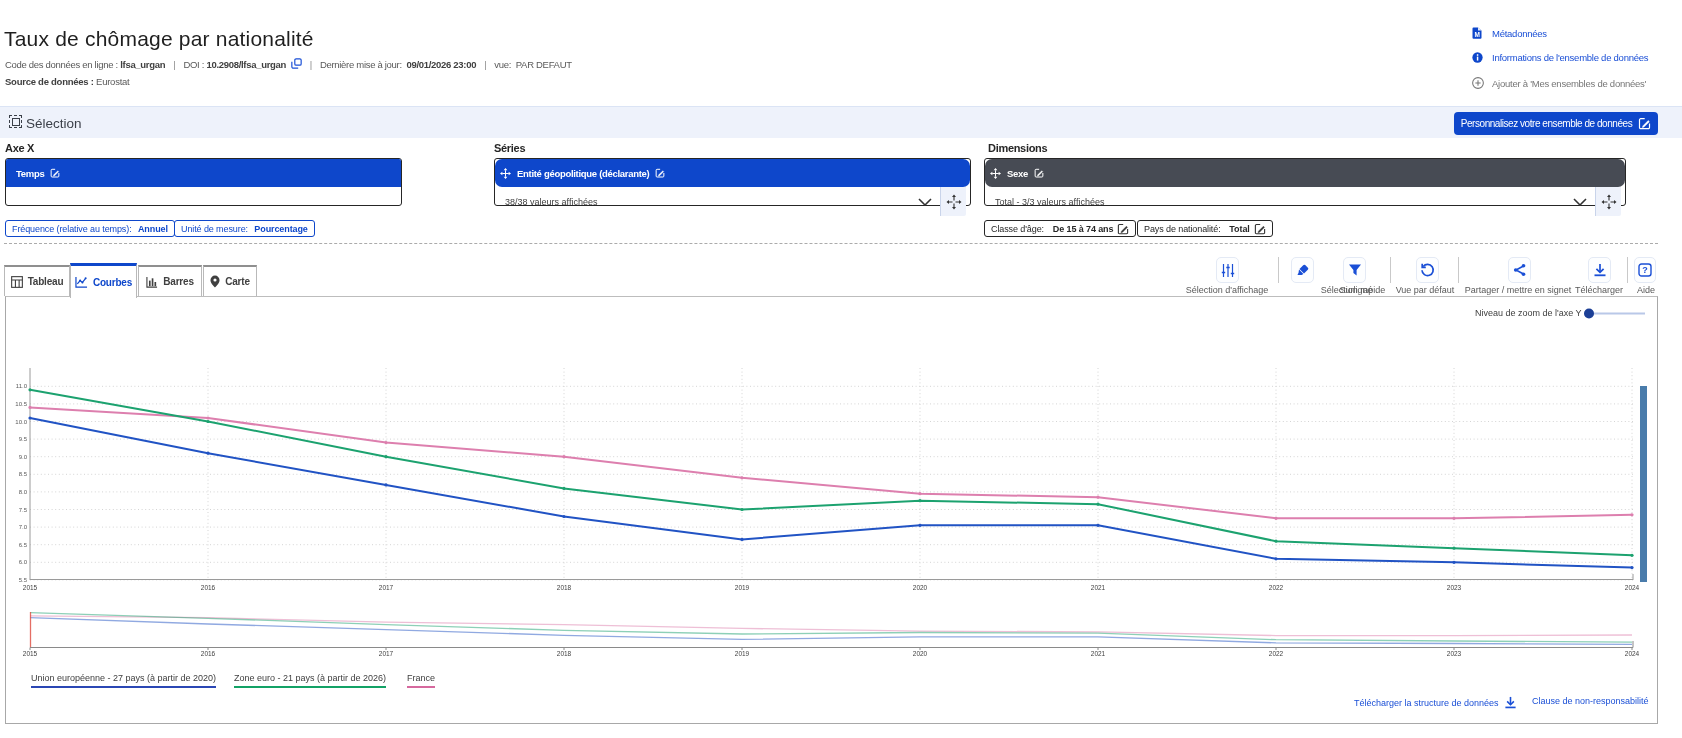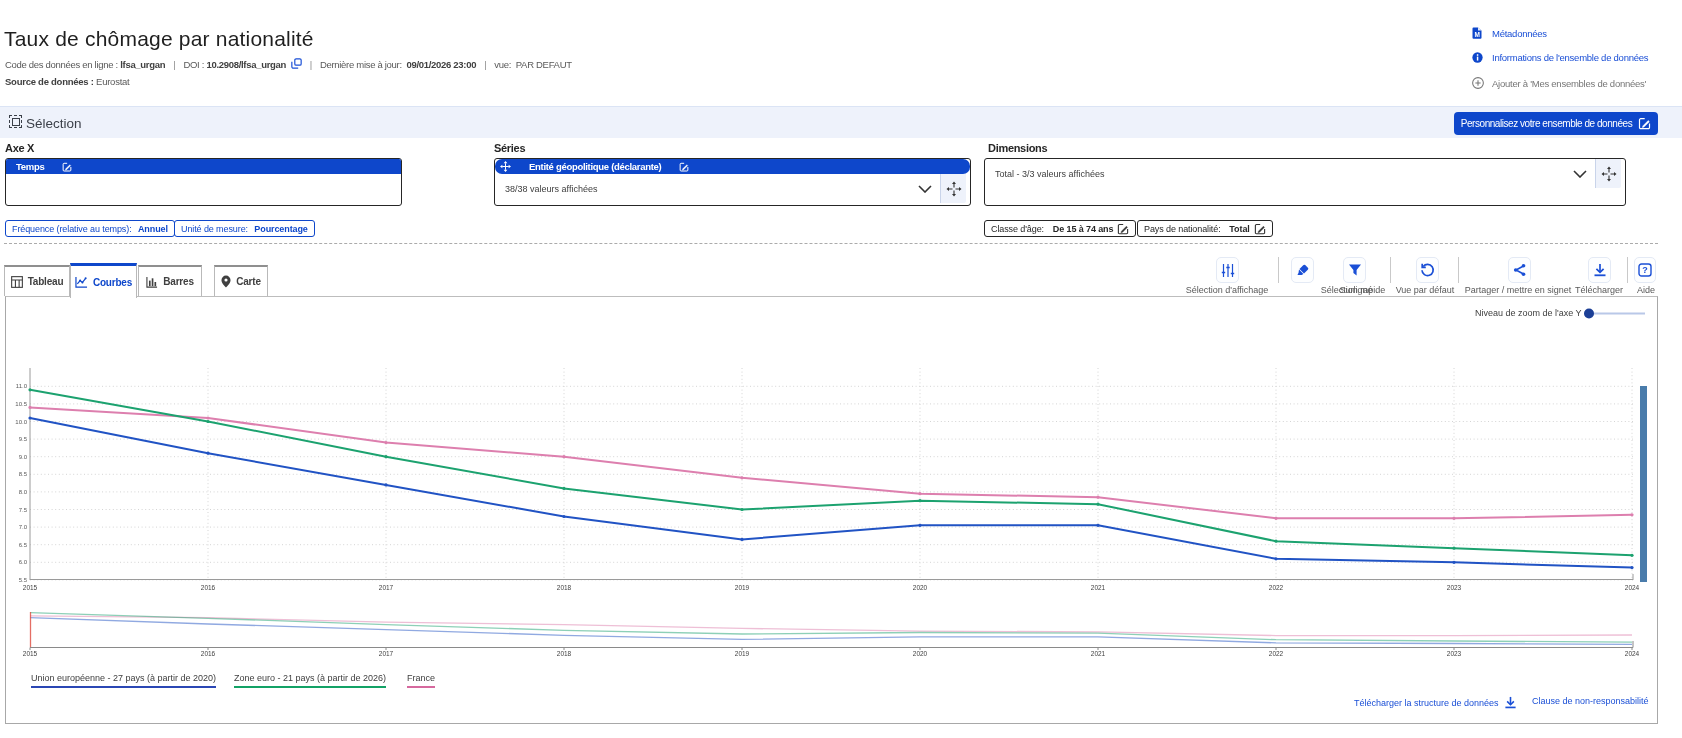--- a/index.html
+++ b/index.html
@@ -14,21 +14,21 @@
   .toplink { position:absolute; left:1472px; font-size:9.5px; letter-spacing:-0.25px; color:#1a4fd6; display:flex; align-items:center; white-space:nowrap; }
   .toplink .ic { width:20px; display:flex; justify-content:flex-start; }
   .toplink.gray { color:#767676; }
   .selbar { position:absolute; left:0; top:82px; width:1682px; height:32px; background:#eef2fb; border-top:1px solid #dbe4f5; }
   .seltitle { position:absolute; left:26px; top:92px; font-size:13.5px; letter-spacing:0; color:#3a3f48; }
   .selicon { position:absolute; left:9px; top:91px; width:13px; height:13px; border:1.5px dashed #3a3f48; }
   .selicon::after { content:""; position:absolute; left:1.5px; top:1.5px; width:6px; height:6px; border:1.5px solid #3a3f48; }
   .persbtn { position:absolute; left:1454px; top:88px; width:204px; height:23px; background:#0e47cb; border-radius:4px; color:#fff; font-size:10px; letter-spacing:-0.45px; white-space:nowrap; display:flex; align-items:center; justify-content:center; gap:6px; }
   .collabel { position:absolute; top:118px; font-size:11px; letter-spacing:-0.3px; font-weight:bold; color:#262626; }
   .selbox { position:absolute; top:134px; border:1px solid #262626; border-radius:3px; background:#fff; height:48px; }
-  .selbox .hdr { height:15px; display:flex; align-items:center; gap:18px; padding:0 8px 0 10px; color:#fff; font-size:9.5px; letter-spacing:-0.3px; font-weight:bold; border-radius:2px 2px 0 0; }
+  .selbox .hdr { height:28px; display:flex; align-items:center; gap:6px; padding:0 8px 0 10px; color:#fff; font-size:9.5px; letter-spacing:-0.3px; font-weight:bold; border-radius:2px 2px 0 0; }
   .hdr.mv { padding-left:5px;border-radius:7px; }
   .hdr.blue { background:#0e47cb; }
   .hdr.dark { background:#474b54; }
   .selbox .bdy { height:29px; display:flex; align-items:center; padding:0 14px 0 10px; font-size:9px; color:#404040; }
   .bdy .chev { margin-left:auto; }
   .expbox { width:26px; height:29px; background:#eef2fb; border-left:1px solid #c9d4ea; display:flex; align-items:center; justify-content:center; margin:0 -10px 0 8px; border-radius:0 0 2px 0; }
   .chip { position:absolute; top:196px; height:17px; display:flex; align-items:center; gap:4px; border-radius:3px; font-size:9px; letter-spacing:-0.1px; padding:0 6px; white-space:nowrap; }
   .chip.blue { border:1px solid #0e47cb; color:#0e47cb; }
   .chip.darkc { border:1px solid #262626; color:#262626; }
   .dashline { position:absolute; left:4px; top:219px; width:1654px; border-top:1px dashed #ababab; }
@@ -129,20 +129,31 @@
       <div class="expbox">
         <svg width="16" height="16" viewBox="0 0 16 16">
             <path d="M8 0.5 10 3H6Z M8 15.5 10 13H6Z M0.5 8 3 6v4Z M15.5 8 13 6v4Z" fill="#333"></path>
             <path d="M8 2.5v4M8 9.5v4M2.5 8h4M9.5 8h4" stroke="#333" stroke-width="1.1"></path>
           </svg>
       </div>
     </div>
   </div>
 
   <div class="selbox" style="left:984px; width:642px;">
+    <div class="hdr dark mv">
+      <svg width="11" height="11" viewBox="0 0 13 13">
+          <path d="M6.5 0 8.7 2.8H4.3Z M6.5 13 8.7 10.2H4.3Z M0 6.5 2.8 4.3V8.7Z M13 6.5 10.2 4.3V8.7Z" fill="#fff"></path>
+          <path d="M6.5 2.6v7.8M2.6 6.5h7.8" stroke="#fff" stroke-width="1.2"></path>
+        </svg>
+      <span>Sexe</span>
+      <svg width="10" height="10" viewBox="0 0 13 13">
+          <path d="M11.5 6.5v4a1.2 1.2 0 0 1-1.2 1.2H2.7a1.2 1.2 0 0 1-1.2-1.2V2.9a1.2 1.2 0 0 1 1.2-1.2h4" fill="none" stroke="#fff" stroke-width="1.3"></path>
+          <path d="M4.8 8.9l5.4-5.4 1.2 1.2-5.4 5.4-1.7.5z" fill="#fff" stroke="#fff" stroke-width="0.4"></path>
+        </svg>
+    </div>
     <div class="bdy">
         <span>Total - 3/3 valeurs affichées</span>
       <svg class="chev" width="14" height="8" viewBox="0 0 14 8">
           <path d="M1 1l6 6 6-6" fill="none" stroke="#333" stroke-width="1.6"></path>
         </svg>
       <div class="expbox">
         <svg width="16" height="16" viewBox="0 0 16 16">
             <path d="M8 0.5 10 3H6Z M8 15.5 10 13H6Z M0.5 8 3 6v4Z M15.5 8 13 6v4Z" fill="#333"></path>
             <path d="M8 2.5v4M8 9.5v4M2.5 8h4M9.5 8h4" stroke="#333" stroke-width="1.1"></path>
           </svg>
@@ -187,21 +198,21 @@
   </div>
   <div class="tab" style="left:138px; width:64px;">
     <svg width="12" height="12" viewBox="0 0 13 13">
         <path d="M1 1v11h11" fill="none" stroke="#404040" stroke-width="1.2"></path>
         <rect x="3.2" y="5" width="1.8" height="6" fill="#404040"></rect>
         <rect x="6.2" y="2.5" width="1.8" height="8.5" fill="#404040"></rect>
         <rect x="9.2" y="6.5" width="1.8" height="4.5" fill="#404040"></rect>
       </svg>
     <span>Barres</span>
   </div>
-  <div class="tab" style="left:214px; width:54px;">
+  <div class="tab" style="left:203px; width:54px;">
     <svg width="10" height="13" viewBox="0 0 11 14">
         <path d="M5.5 0.5a5 5 0 0 1 5 5c0 3.5-5 8-5 8s-5-4.5-5-8a5 5 0 0 1 5-5z" fill="#404040"></path>
         <circle cx="5.5" cy="5.3" r="1.7" fill="#fff"></circle>
       </svg>
     <span>Carte</span>
   </div>
 
   <div class="toolbtn" style="left:1216px;">
       <svg width="14" height="15" viewBox="0 0 14 15">
         <path d="M2.5 1v13M7 1v13M11.5 1v13" stroke="#1a4fd6" stroke-width="1.2"></path>

